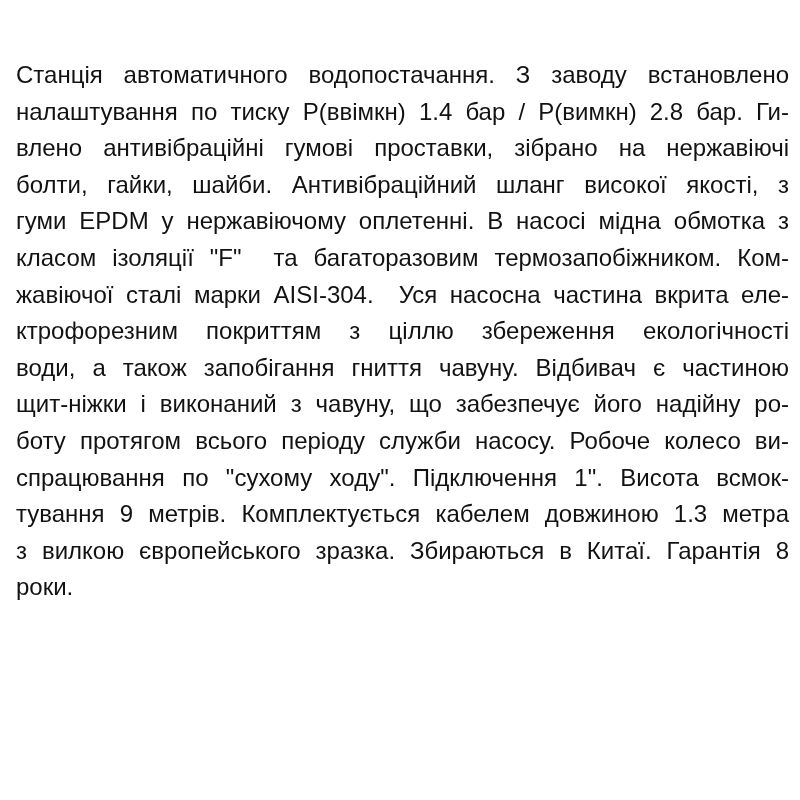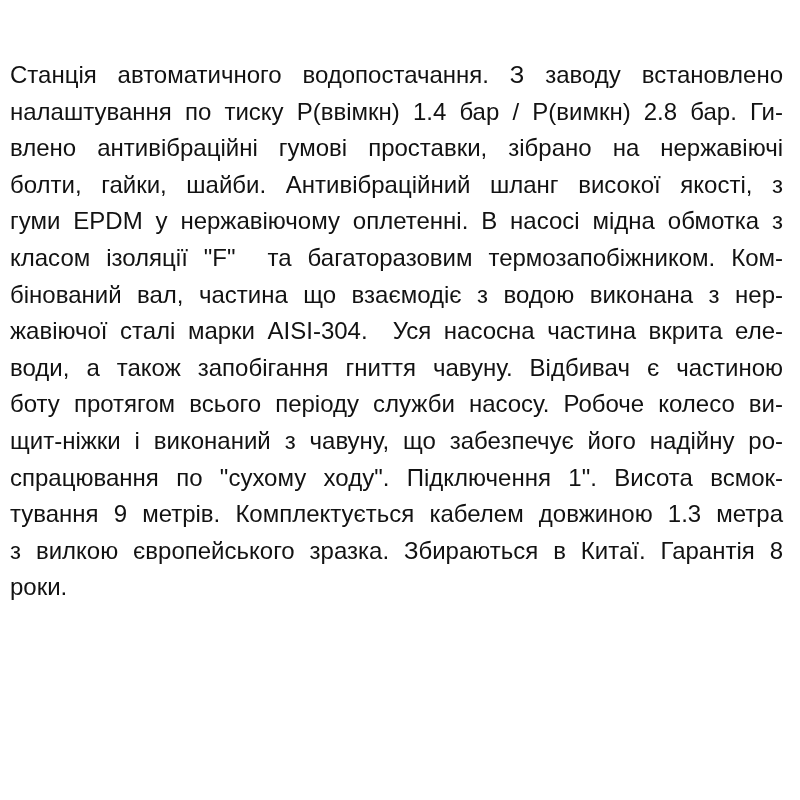--- a/index.html
+++ b/index.html
@@ -12,21 +12,21 @@
     font-family: "Liberation Sans", "DejaVu Sans", sans-serif;
   }
   .page {
     position: relative;
     width: 800px;
     height: 800px;
     background: #ffffff;
   }
   .text-block {
     position: absolute;
-    left: 10px;
+    left: 16px;
     top: 57px;
     width: 773px;
     font-size: 24px;
     line-height: 36.6px;
     color: #121212;
     font-weight: 400;
   }
   .line {
     text-align: justify;
     text-align-last: justify;
@@ -41,23 +41,23 @@
 <body style="background: rgb(255, 255, 255);">
 
 <div class="page">
   <div class="text-block" style="color: rgb(18, 18, 18);">
     <div class="line">Станція автоматичного водопостачання. З заводу встановлено</div>
     <div class="line">налаштування по тиску P(ввімкн) 1.4 бар / P(вимкн) 2.8 бар. Ги-</div>
     <div class="line">влено антивібраційні гумові проставки, зібрано на нержавіючі</div>
     <div class="line">болти, гайки, шайби. Антивібраційний шланг високої якості, з</div>
     <div class="line">гуми EPDM у нержавіючому оплетенні. В насосі мідна обмотка з</div>
     <div class="line">класом ізоляції "F"&nbsp; та багаторазовим термозапобіжником. Ком-</div>
-    <div class="line">бінований вал, частина що взаємодіє з водою виконана з нер-</div>
     <div class="line">жавіючої сталі марки AISI-304.&nbsp; Уся насосна частина вкрита еле-</div>
+    <div class="line">ктрофорезним покриттям з ціллю збереження екологічності</div>
     <div class="line">води, а також запобігання гниття чавуну. Відбивач є частиною</div>
+    <div class="line">щит-ніжки і виконаний з чавуну, що забезпечує його надійну ро-</div>
     <div class="line">боту протягом всього періоду служби насосу. Робоче колесо ви-</div>
-    <div class="line">щит-ніжки і виконаний з чавуну, що забезпечує його надійну ро-</div>
     <div class="line">спрацювання по "сухому ходу". Підключення 1". Висота всмок-</div>
     <div class="line">тування 9 метрів. Комплектується кабелем довжиною 1.3 метра</div>
     <div class="line">з вилкою європейського зразка. Збираються в Китаї. Гарантія 8</div>
     <div class="line last">роки.</div>
   </div>
 </div>
 
 </body></html>

